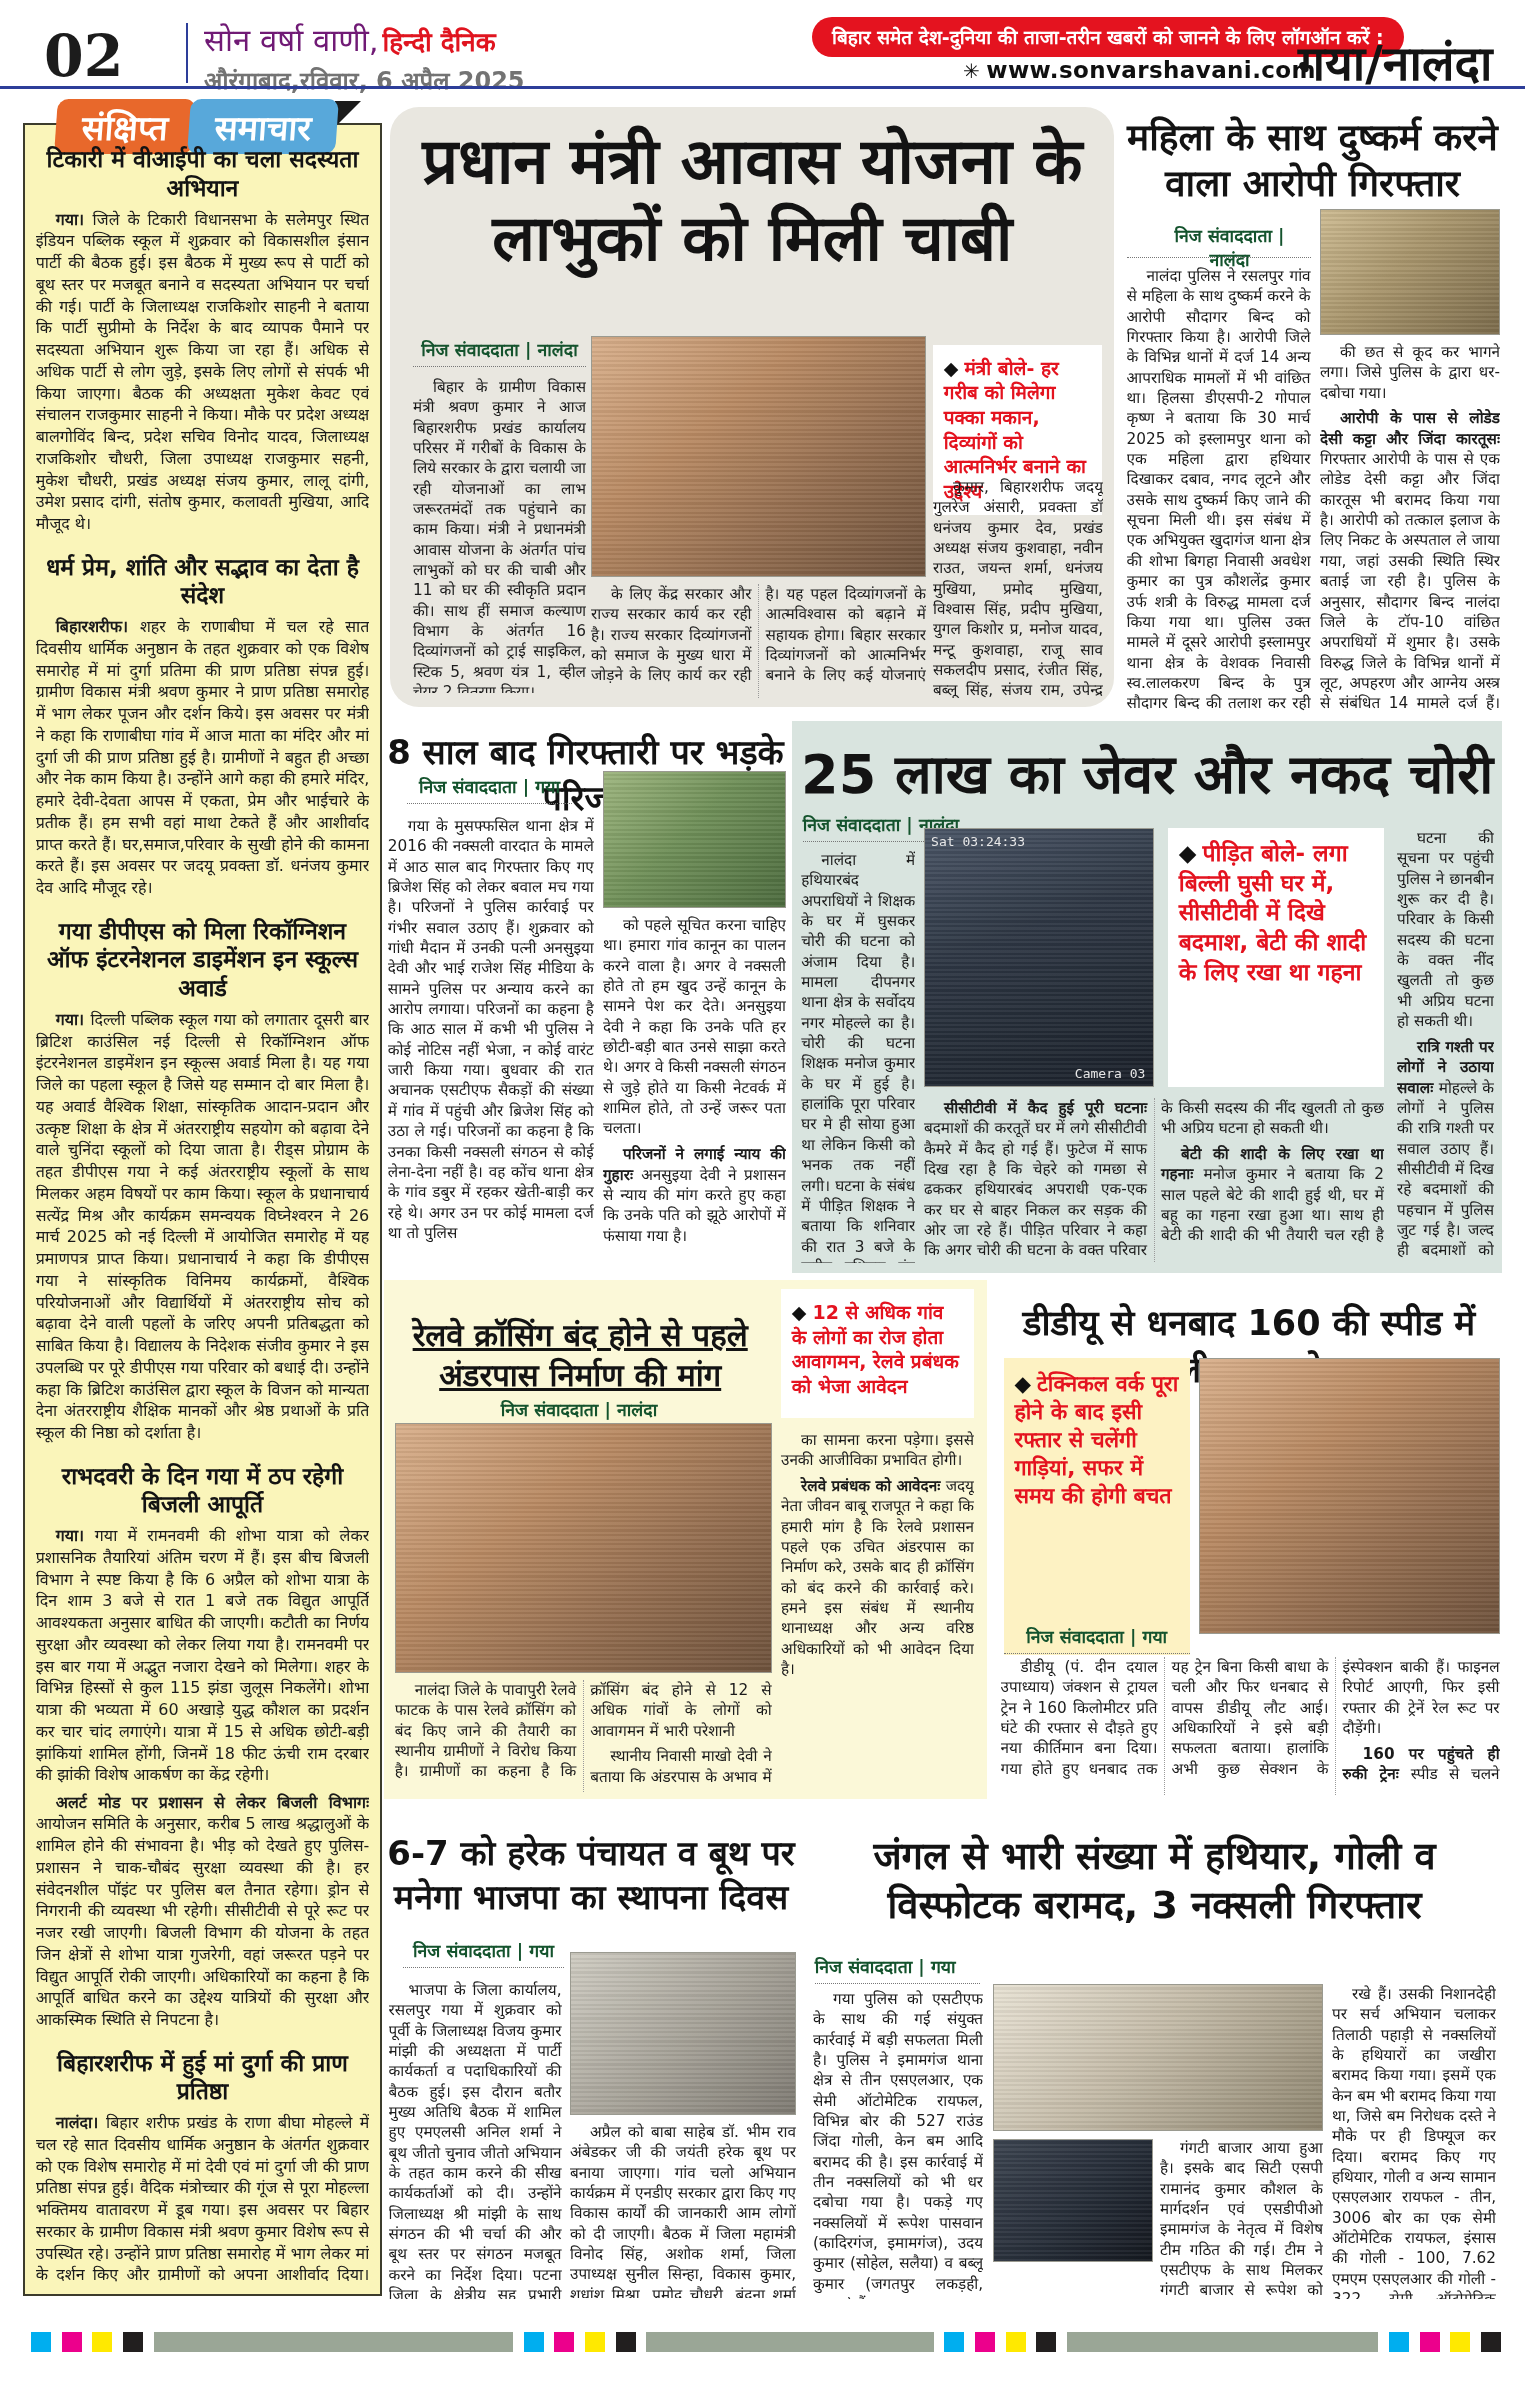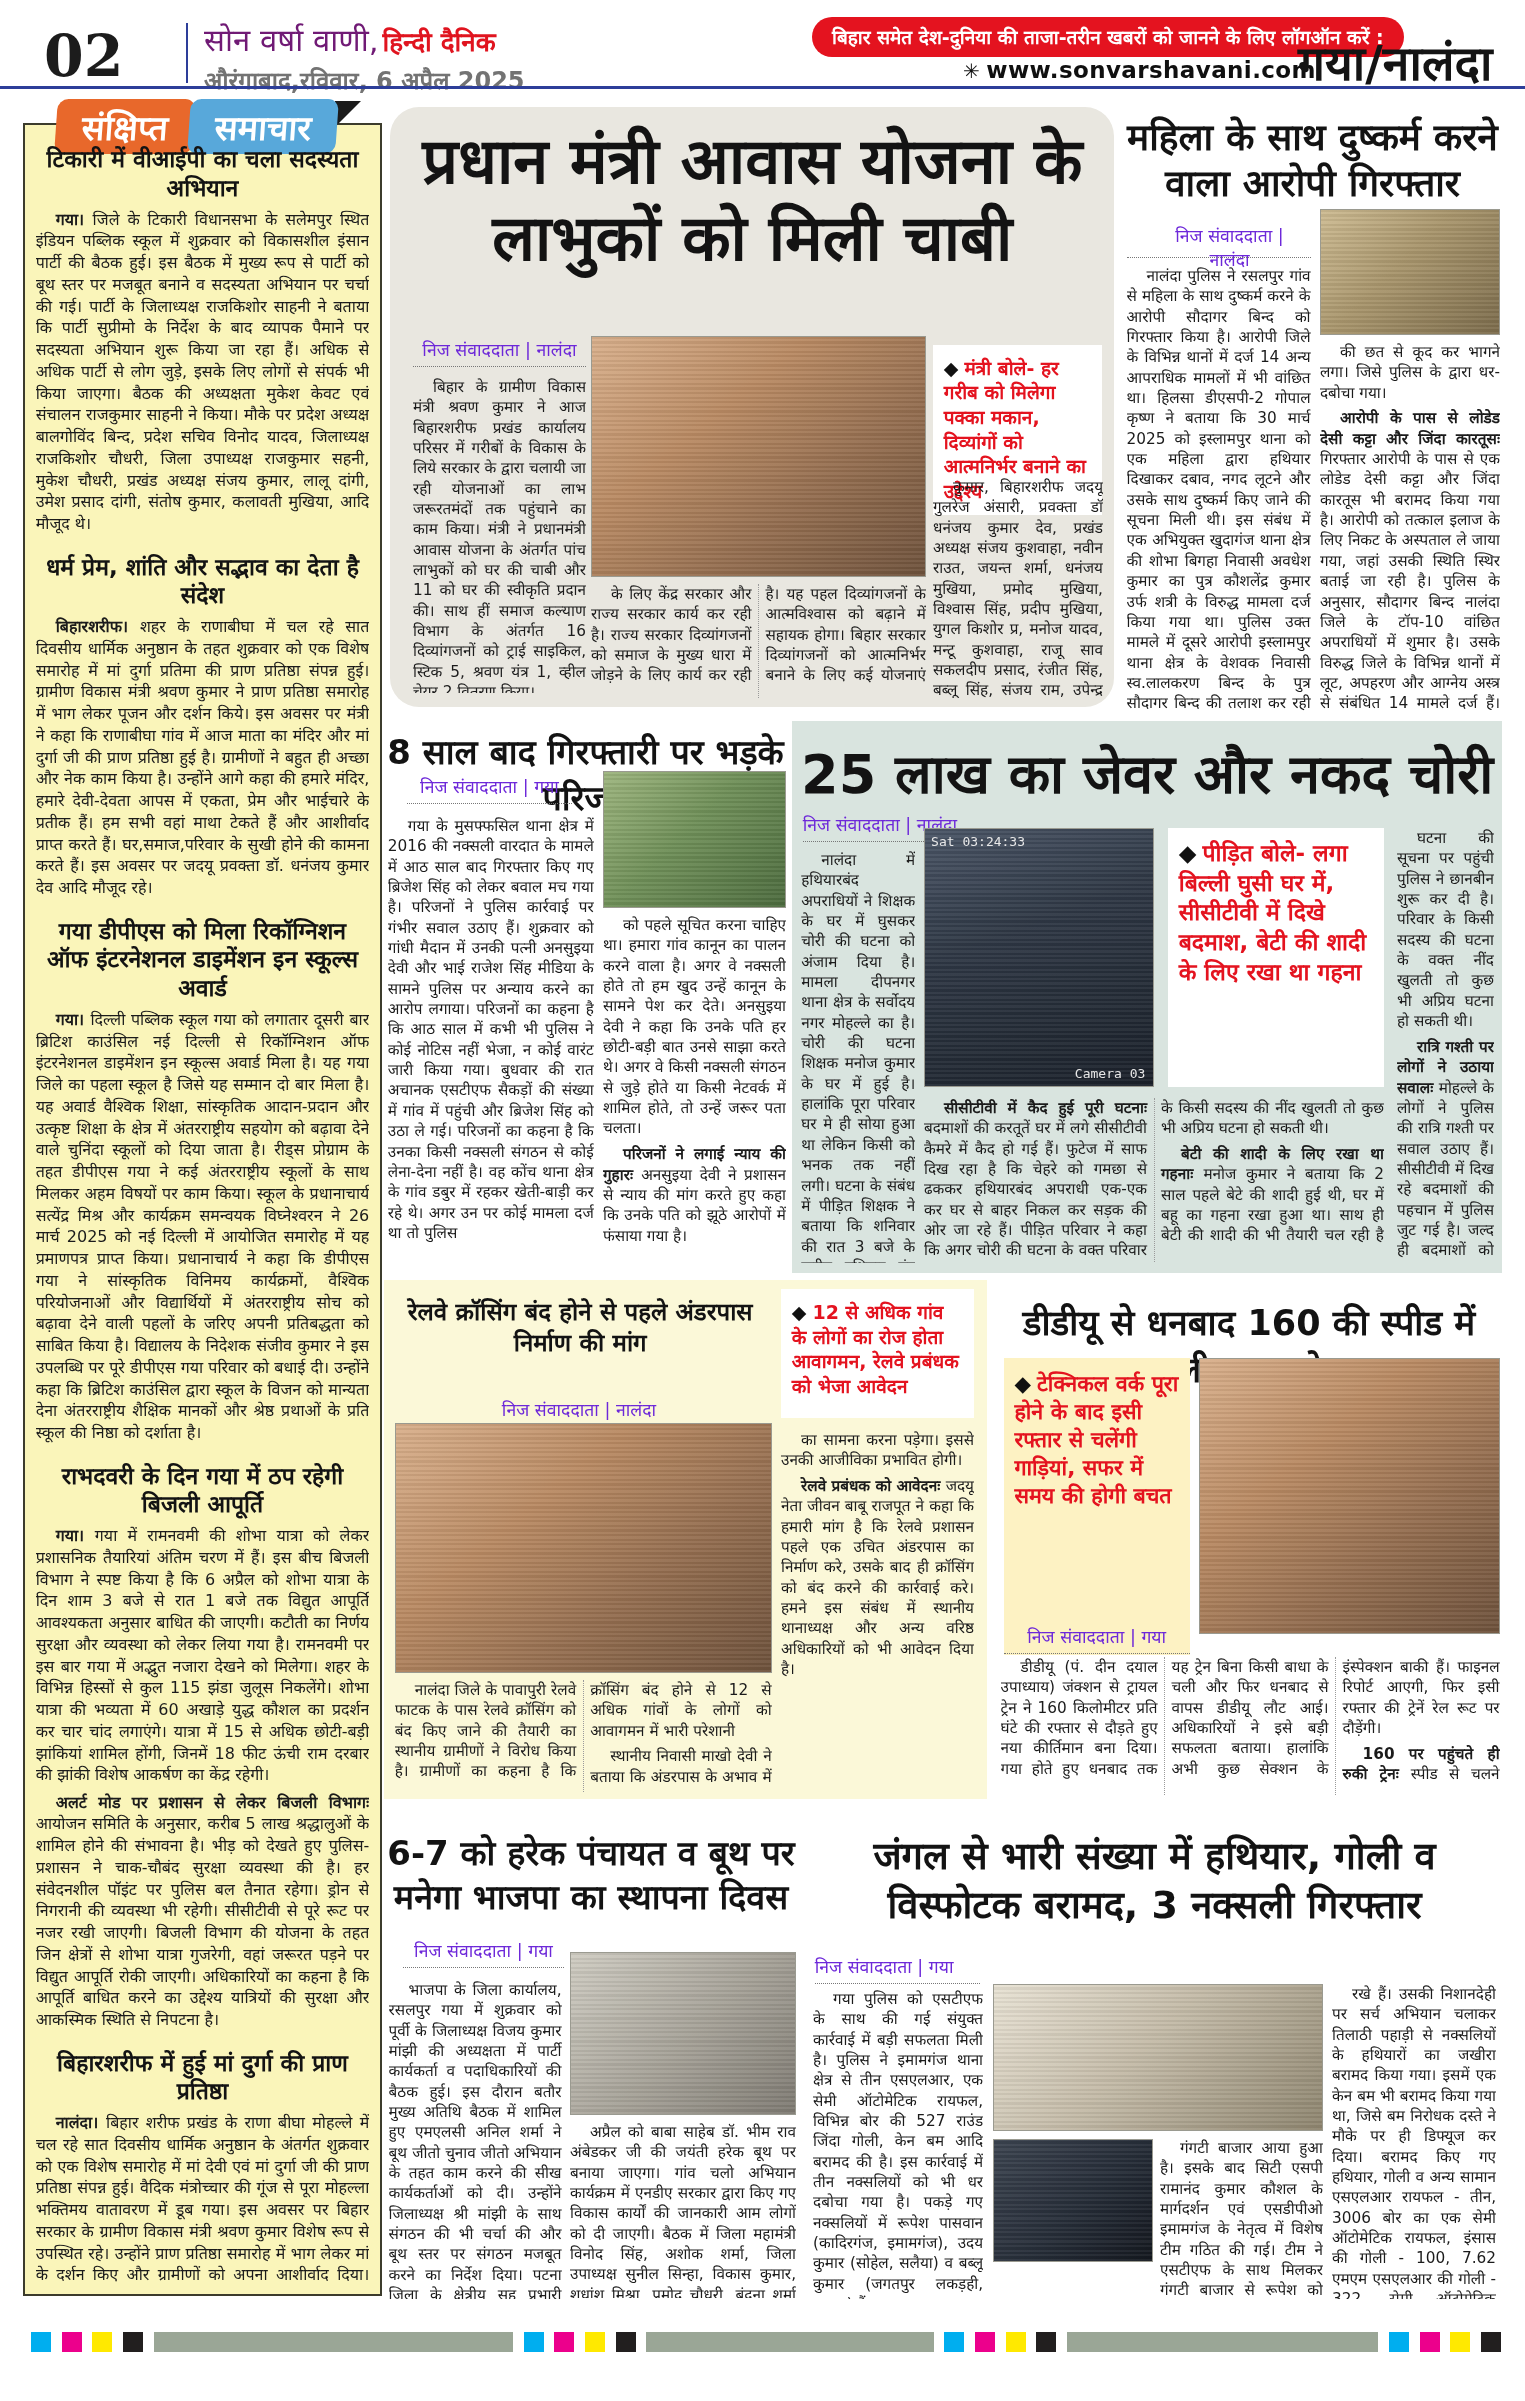--- a/index.html
+++ b/index.html
@@ -15,21 +15,21 @@
   .mast-red { font-size:26px; font-weight:800; color:#e0141f; }
   .mast-date { font-size:24px; font-weight:800; color:#737373; margin-top:3.1px; }
   .tag-pill { background:#e4131f; color:#fff; font-size:19px; font-weight:700; border-radius:20px; padding:7px 20px; white-space:nowrap; }
   .site-row { font-size:23px; font-weight:800; color:#101010; letter-spacing:0.4px; }
   .click-ico { font-size:20px; margin-right:6.1px; }
   .edition { font-size:48px; font-weight:800; color:#141414; }
   .blue-rule { background:#2d3e99; }
 
   
   h2.headline, h3.headline { font-weight:800; color:#131313; text-align:center; }
-  .byline { font-weight:400; font-size:17.6px; color:#6d28d9; text-align:center; }
+  .byline { font-weight:700; font-size:17.6px; color:#14532d; text-align:center; }
   .dotline { border-top:1.5px dotted #777; margin-top:4.6px; }
   .body { font-size:15.3px; line-height:1.33; text-align:justify; color:#1b1b1b; overflow:hidden; }
   .body p { margin:0 0 5.4px; text-indent:20px; }
   .body b { font-weight:800; }
   .cols2 { column-count:2; column-gap:14px; column-rule:0.8px dotted #9a9a9a; }
   .cols3 { column-count:3; column-gap:14px; column-rule:0.8px dotted #9a9a9a; }
 
   .quote { font-weight:800; color:#e4131f; line-height:1.3; }
   .quote .dia { color:#111; margin-right:6.1px; }
 
@@ -215,21 +215,21 @@
         <p>घटना की सूचना पर पहुंची पुलिस ने छानबीन शुरू कर दी है। परिवार के किसी सदस्य की घटना के वक्त नींद खुलती तो कुछ भी अप्रिय घटना हो सकती थी।</p>
         <p><b>रात्रि गश्ती पर लोगों ने उठाया सवालः </b>मोहल्ले के लोगों ने पुलिस की रात्रि गश्ती पर सवाल उठाए हैं। सीसीटीवी में दिख रहे बदमाशों की पहचान में पुलिस जुट गई है। जल्द ही बदमाशों को पकड़ मामले का उद्भेदन कर लिया जाएगा।</p>
       </div>
     <div class="abs body cols2" style="left:132px; top:377px; width:460px; height:164px;">
         <p><b>सीसीटीवी में कैद हुई पूरी घटनाः </b>बदमाशों की करतूतें घर में लगे सीसीटीवी कैमरे में कैद हो गई हैं। फुटेज में साफ दिख रहा है कि चेहरे को गमछा से ढककर हथियारबंद अपराधी एक-एक कर घर से बाहर निकल कर सड़क की ओर जा रहे हैं। पीड़ित परिवार ने कहा कि अगर चोरी की घटना के वक्त परिवार के किसी सदस्य की नींद खुलती तो कुछ भी अप्रिय घटना हो सकती थी।</p>
         <p><b>बेटी की शादी के लिए रखा था गहनाः </b>मनोज कुमार ने बताया कि 2 साल पहले बेटे की शादी हुई थी, घर में बहू का गहना रखा हुआ था। साथ ही बेटी की शादी की भी तैयारी चल रही है जिसे लेकर जेवरात की खरीदारी कर घर में रखा गया था।</p>
       </div>
   </section>
 
   <section class="abs rail-box" style="left:384px; top:1280px; width:603px; height:519px;">
-    <h2 class="headline" style="position:absolute; left:9.2px; top:17px; width:374px; font-size:24px; line-height:1.3;">रेलवे क्रॉसिंग बंद होने से पहले अंडरपास निर्माण की मांग</h2>
+    <h2 class="headline" style="position:absolute; left:9.2px; top:35px; width:374px; font-size:31px; line-height:1.3;text-decoration:underline;">रेलवे क्रॉसिंग बंद होने से पहले अंडरपास निर्माण की मांग</h2>
     <div class="abs" style="left:107px; top:117px; width:176px;">
       <div class="byline">निज संवाददाता | नालंदा</div>
     </div>
     <div class="abs quote-card" style="left:397px; top:9.2px; width:193px; height:129px;">
       <div class="quote" style="font-size:19px;"><span class="dia">◆</span><span>12 से अधिक गांव के लोगों का रोज होता आवागमन, रेलवे प्रबंधक को भेजा आवेदन</span></div>
     </div>
     <div class="photo ph-warm" style="left:10.7px; top:143px; width:377px; height:250px;">
         <span class="shade"></span>
       </div>
     <div class="abs body" style="left:397px; top:150px; width:193px; height:359px;">

